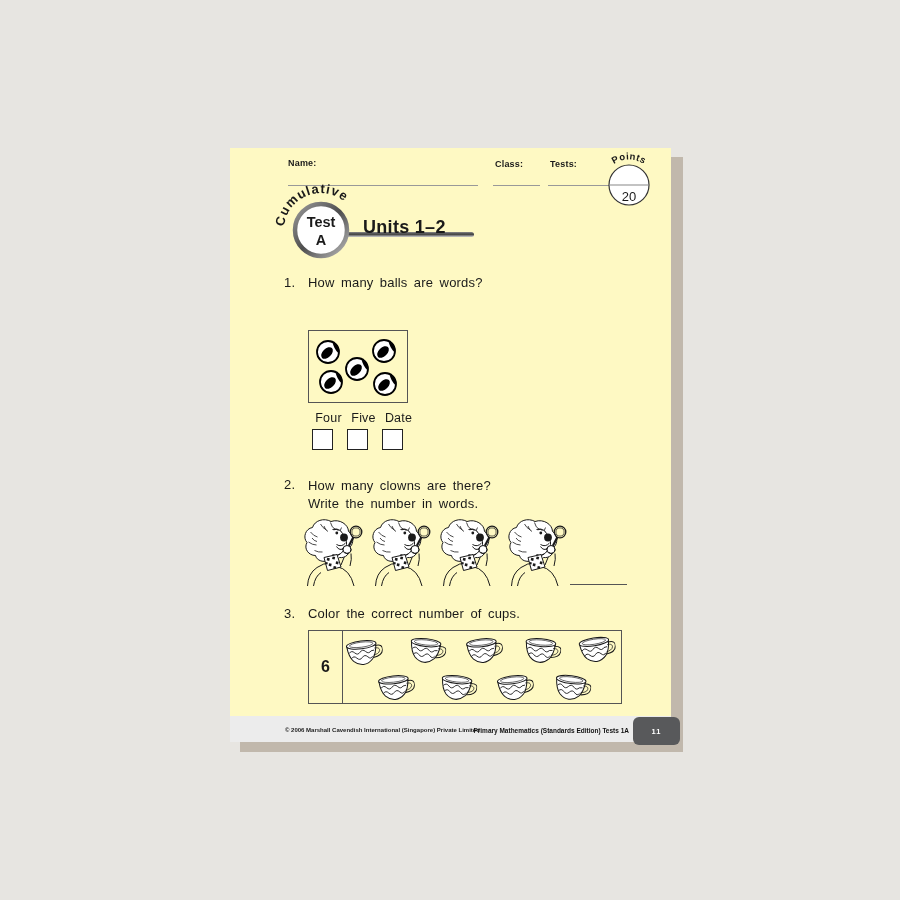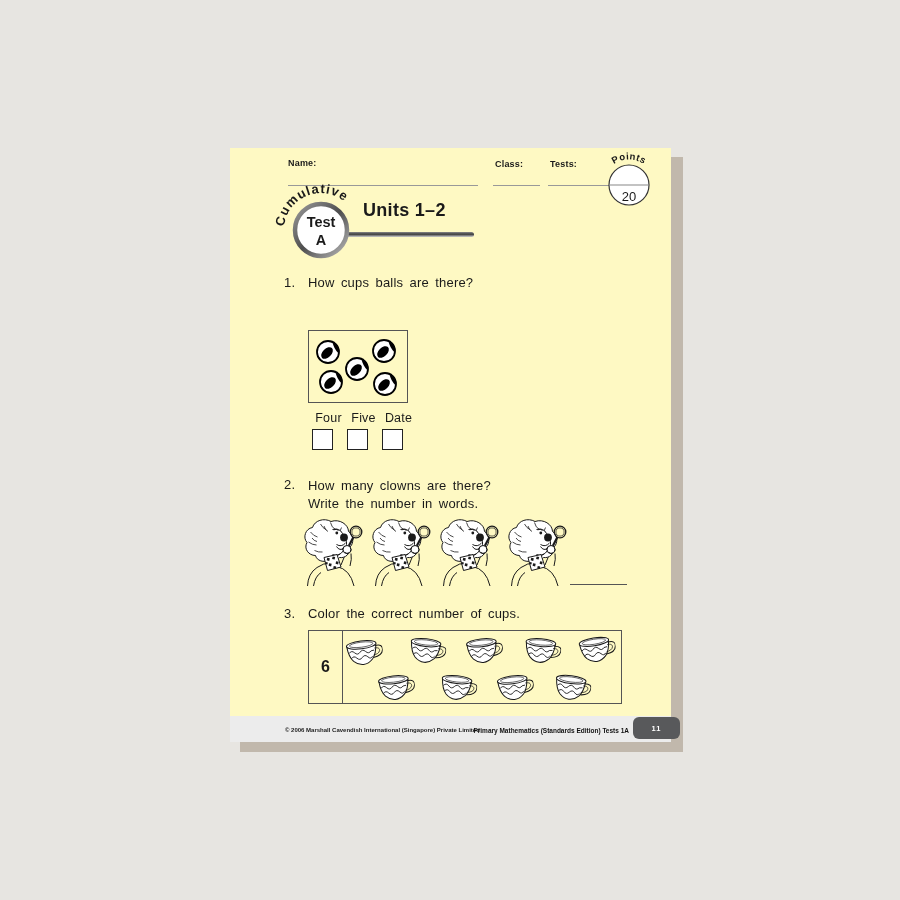--- a/index.html
+++ b/index.html
@@ -9,21 +9,21 @@
   .shadow-b { position:absolute; left:240px; top:742px; width:443px; height:10px; background:#c1b8ac; }
   .page { position:absolute; left:230px; top:148px; width:441px; height:594px; background:#fef9c3; }
 
   .hlabel { position:absolute; font-size:9px; font-weight:bold; letter-spacing:.2px; }
   .wline  { position:absolute; height:1.2px; background:#999; }
   .wline.dark { background:#555; }
 
   .title-bar { position:absolute; left:108px; top:84px; width:136px; height:5px;
                background:linear-gradient(180deg,#8a8a8a,#3c3c3c 45%,#cfcfcf);
                border-radius:0 3px 3px 0; }
-  .unit-title { position:absolute; left:133px; top:52px; font-size:18px; font-weight:bold; letter-spacing:.3px; }
+  .unit-title { position:absolute; left:133px; top:69px; font-size:18px; font-weight:bold; letter-spacing:.3px; }
 
   .qnum  { position:absolute; font-size:13px; letter-spacing:.2px; }
   .qtext { position:absolute; font-size:13px; letter-spacing:.2px; word-spacing:2.5px; }
   .qtext .line { line-height:18px; }
 
   .check-row { position:absolute; left:78px; top:148px; display:flex; align-items:center; gap:8px;
                font-size:13px; letter-spacing:.2px; word-spacing:2.5px; }
   .checkbox-demo { display:inline-flex; align-items:center; justify-content:center; width:21px; height:21px;
                    border:1.8px solid #111; border-radius:2px; font-size:14px; font-weight:bold; }
 
@@ -37,21 +37,21 @@
   .clowns { position:absolute; left:70px; top:370px; width:346px; height:68px; }
 
   .cup-table { position:absolute; left:78px; top:482px; width:314px; height:74px; border:1.3px solid #555; display:flex; }
   .cup-num   { width:34px; border-right:1.3px solid #555; display:flex; align-items:center; justify-content:center;
                font-size:16px; font-weight:bold; }
   .cup-area  { position:relative; flex:1; overflow:visible; }
 
   .footer-band { position:absolute; left:0; top:568px; width:441px; height:26px; background:#ececec; }
   .copyright { position:absolute; left:55px; top:11px; font-size:6px; font-weight:bold; color:#222; }
   .booktitle { position:absolute; right:42px; top:11px; font-size:6.5px; font-weight:bold; color:#111; }
-  .page-pill { position:absolute; left:403px; top:1px; width:47px; height:22px; background:#58595b; border-radius:6px;
+  .page-pill { position:absolute; left:403px; top:1px; width:47px; height:28px; background:#58595b; border-radius:6px;
                color:#fff; font-size:7.5px; font-weight:bold; display:flex; align-items:center; justify-content:center;
                letter-spacing:1px; }
 
   svg text { font-family:"Liberation Sans", sans-serif; }
 </style>
 </head>
 <body>
 
 <svg width="0" height="0" style="position:absolute">
   <defs>
@@ -140,21 +140,21 @@
     <path id="cumArc" d="M30.6,60.4 A37 37 0 0 1 97.3,32.8" fill="none"></path>
     <circle cx="67" cy="54" r="26" fill="#fff" stroke="url(#ringGrad)" stroke-width="4.5"></circle>
     <text font-size="13" font-weight="bold" fill="#1a1a1a" letter-spacing="1">
       <textPath href="#cumArc" startOffset="50%" text-anchor="middle">Cumulative</textPath>
     </text>
     <text x="67" y="51" text-anchor="middle" font-size="14.5" font-weight="bold" fill="#1a1a1a">Test</text>
     <text x="67" y="69" text-anchor="middle" font-size="14.5" font-weight="bold" fill="#1a1a1a">A</text>
   </svg>
 
   <span class="qnum" style="left:54px;top:127px">1.</span>
-  <span class="qtext" style="left:78px;top:127px">How cups balls are there?</span>
+  <span class="qtext" style="left:78px;top:127px">How many balls are words?</span>
 
 
   <div class="ballbox">
       <svg viewBox="-13 -13 26 26" width="26" height="26" style="position: absolute; left: 6px; top: 8px;">
         <use href="#ball-sym"></use>
       </svg>
       <svg viewBox="-13 -13 26 26" width="26" height="26" style="position: absolute; left: 62px; top: 7px;">
         <use href="#ball-sym"></use>
       </svg>
       <svg viewBox="-13 -13 26 26" width="26" height="26" style="position: absolute; left: 35px; top: 25px;">

